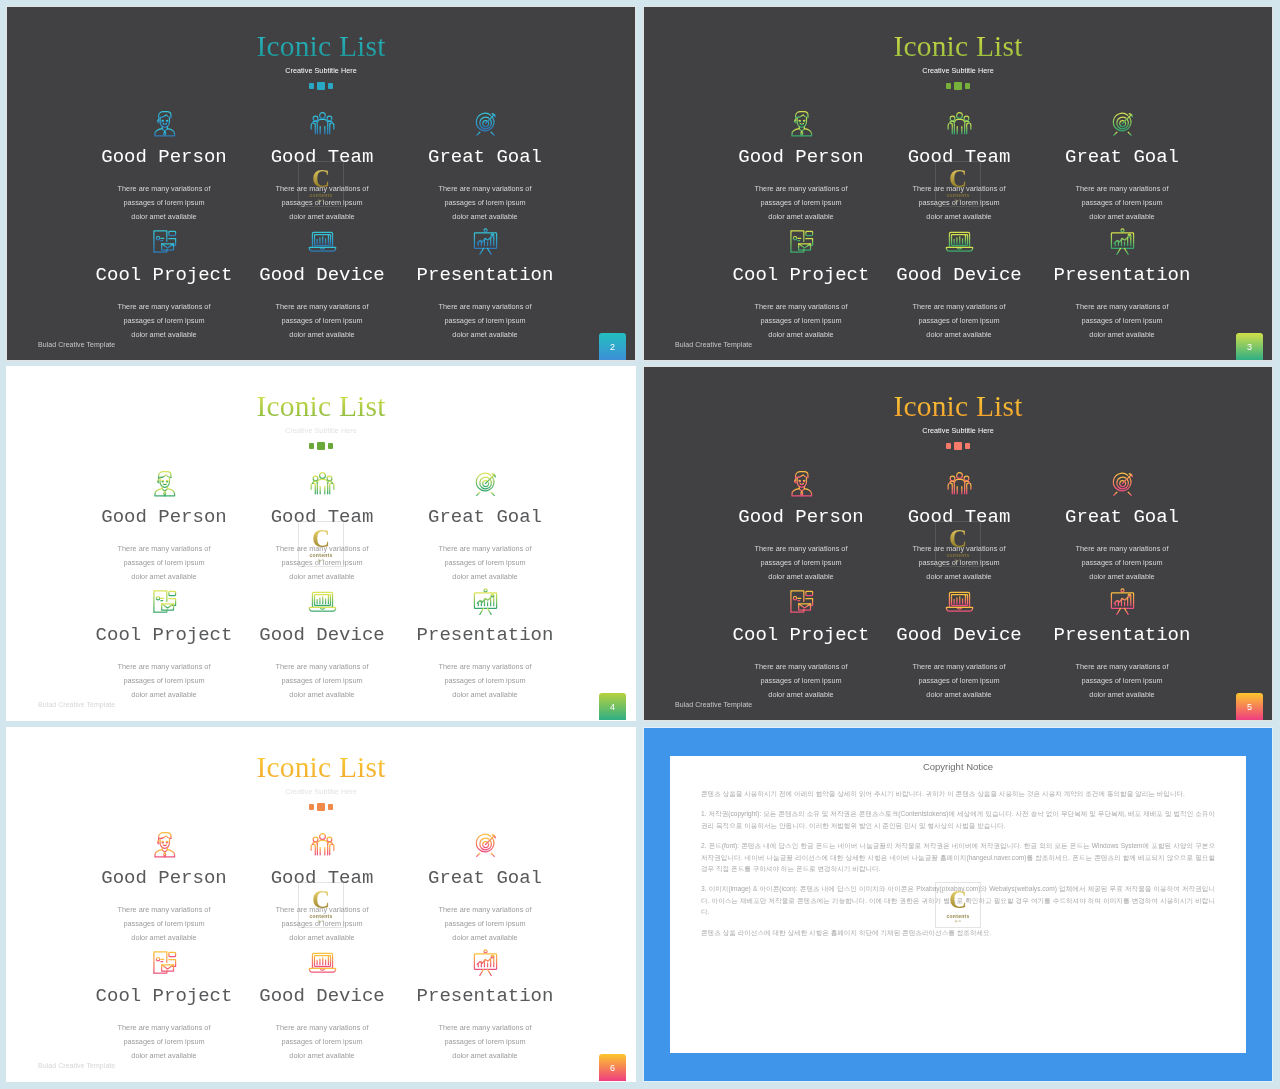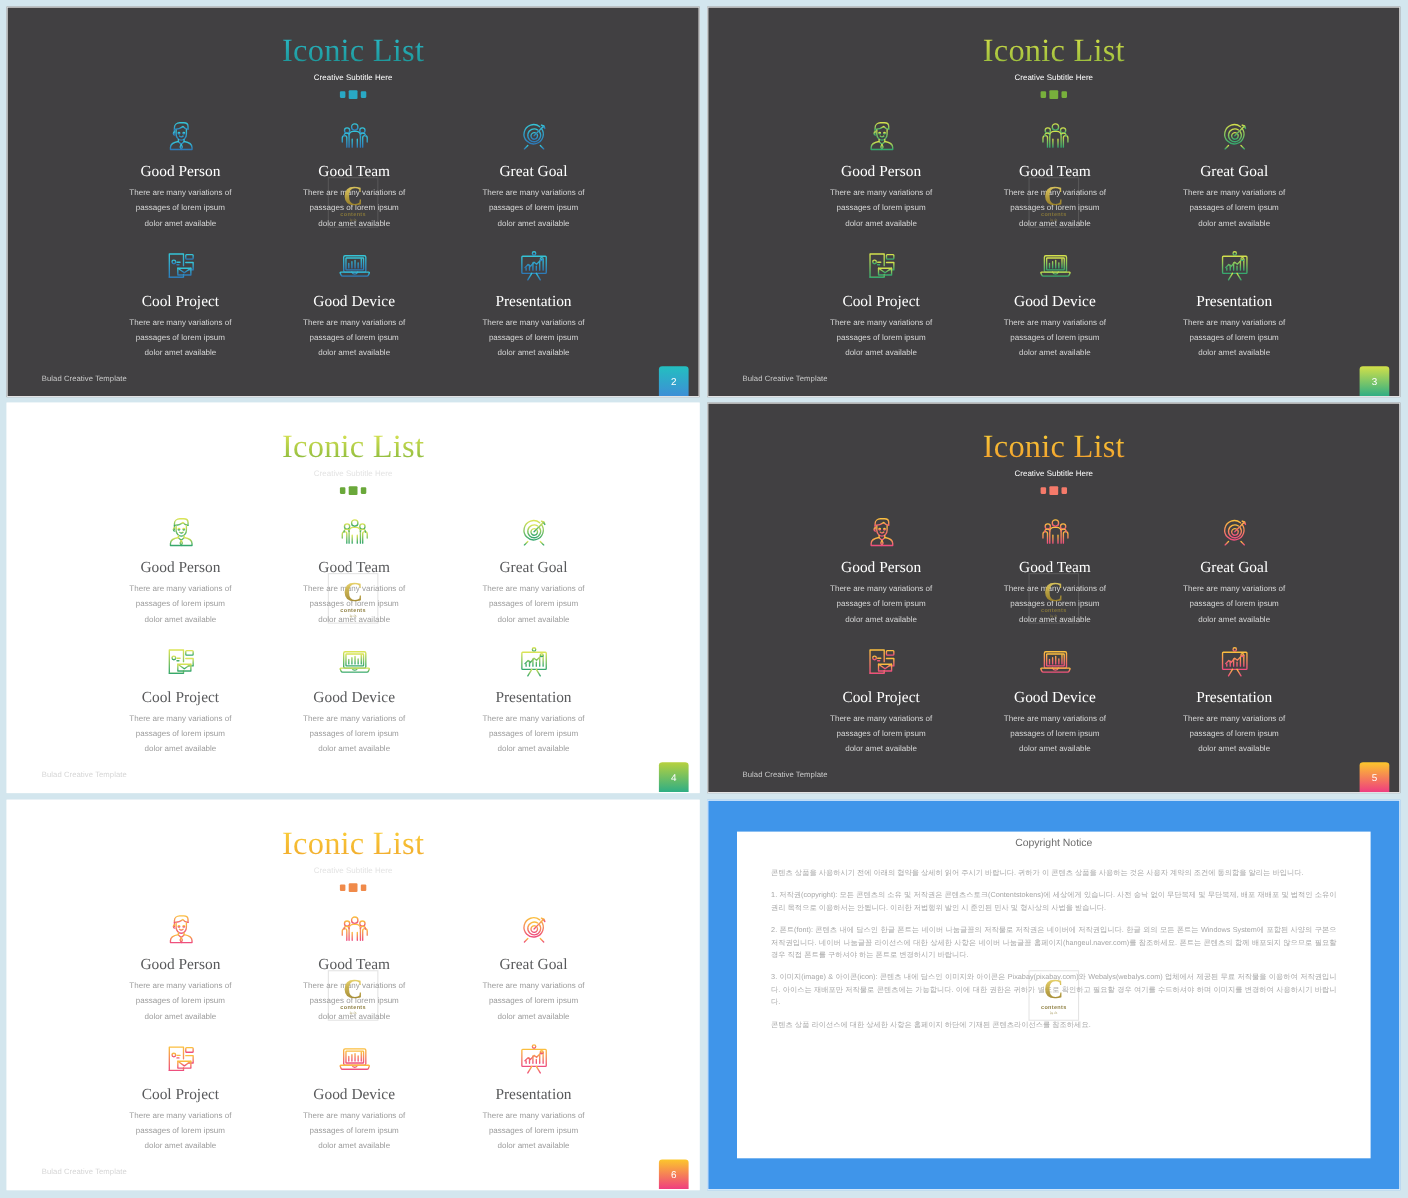--- a/index.html
+++ b/index.html
@@ -29,22 +29,22 @@
 
 .items{position:absolute;left:0;top:0;width:100%;height:100%;}
 .item{position:absolute;width:200px;text-align:center;}
 .item.c0{left:57px;}
 .item.c1{left:215px;}
 .item.c2{left:378px;}
 .item.r0{top:96px;}
 .item.r1{top:214px;}
 .iconwrap{height:40px;display:flex;align-items:center;justify-content:center;}
 .ico{width:33px;height:33px;display:block;}
-.ih{font-family:Liberation Serif, serif;font-size:14px;line-height:18px;margin-top:5px;text-align:center;}
-.ib{font-size:7.3px;line-height:13.8px;margin-top:2px;}
+.ih{font-family:Liberation Mono, monospace;font-size:19px;line-height:18px;margin-top:5px;text-align:center;}
+.ib{font-size:7.3px;line-height:13.8px;margin-top:16px;}
 .bl{white-space:nowrap;}
 
 .foot{position:absolute;left:31px;bottom:12px;font-size:7px;letter-spacing:0.05px;}
 .badge{position:absolute;right:9px;bottom:0;width:27px;height:27px;
   border-radius:3px 3px 0 0;color:#fff;font-size:9px;
   display:flex;align-items:center;justify-content:center;}
 
 
 .wm{position:absolute;left:50%;top:50%;transform:translate(-50%,-50%);
   pointer-events:none;opacity:0.92;}

